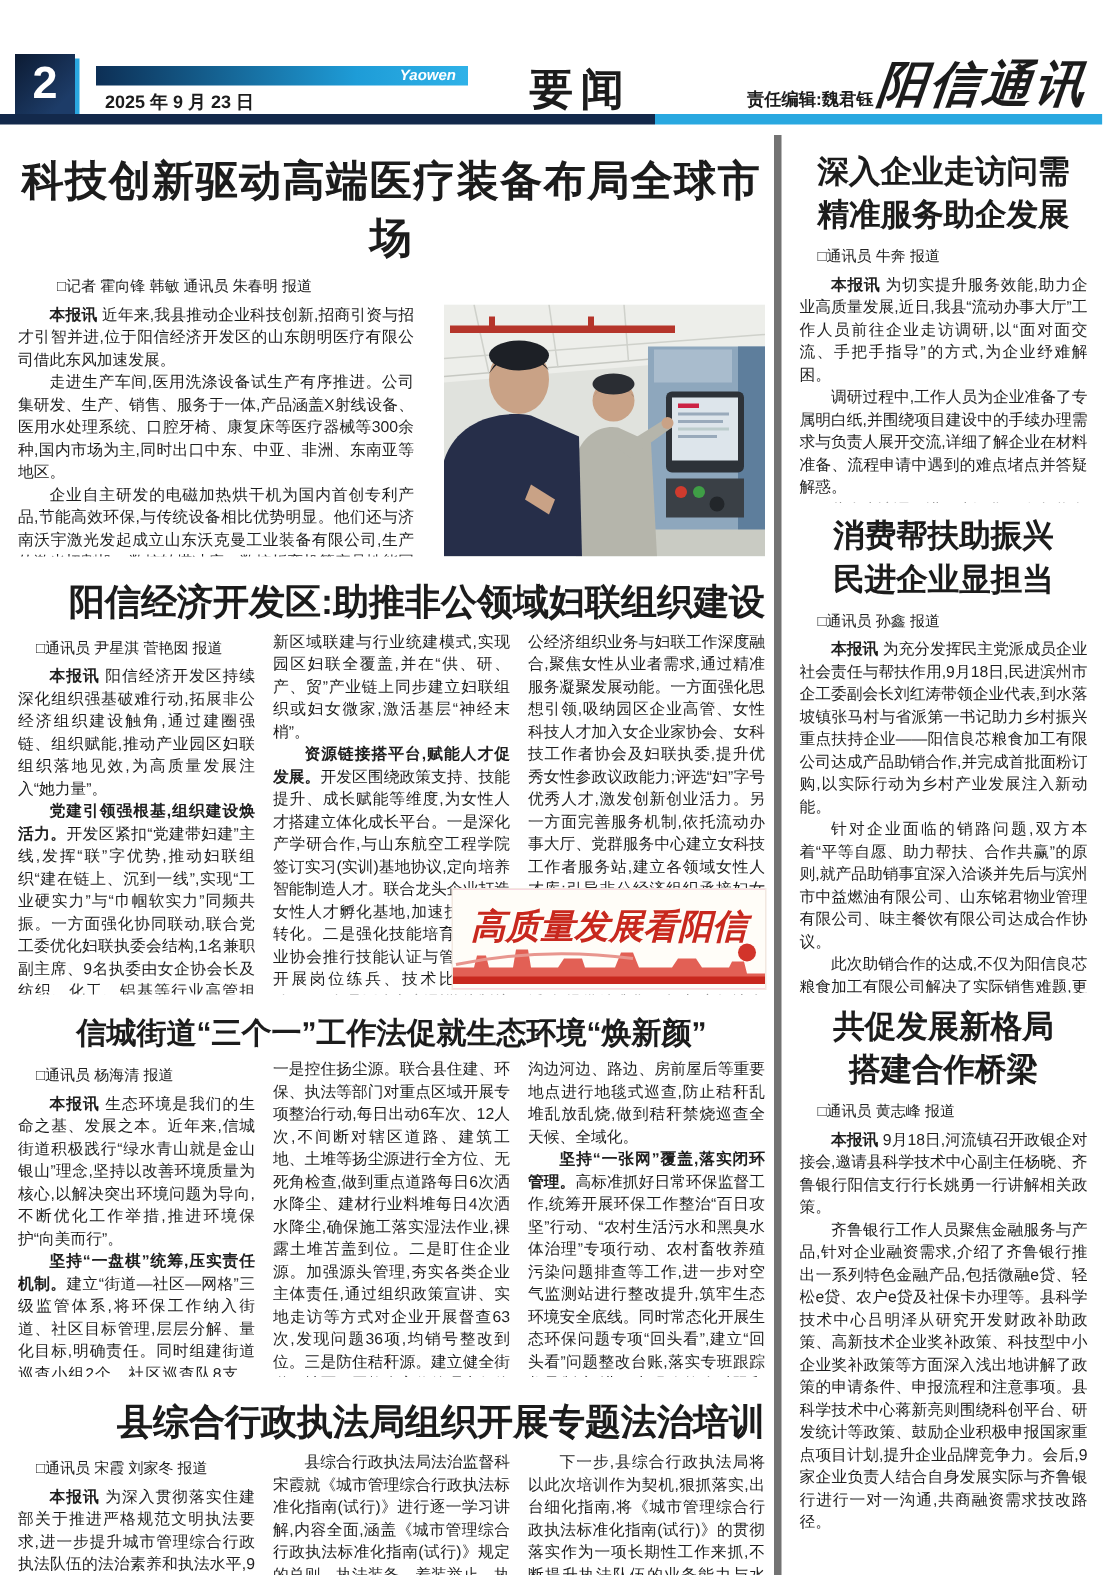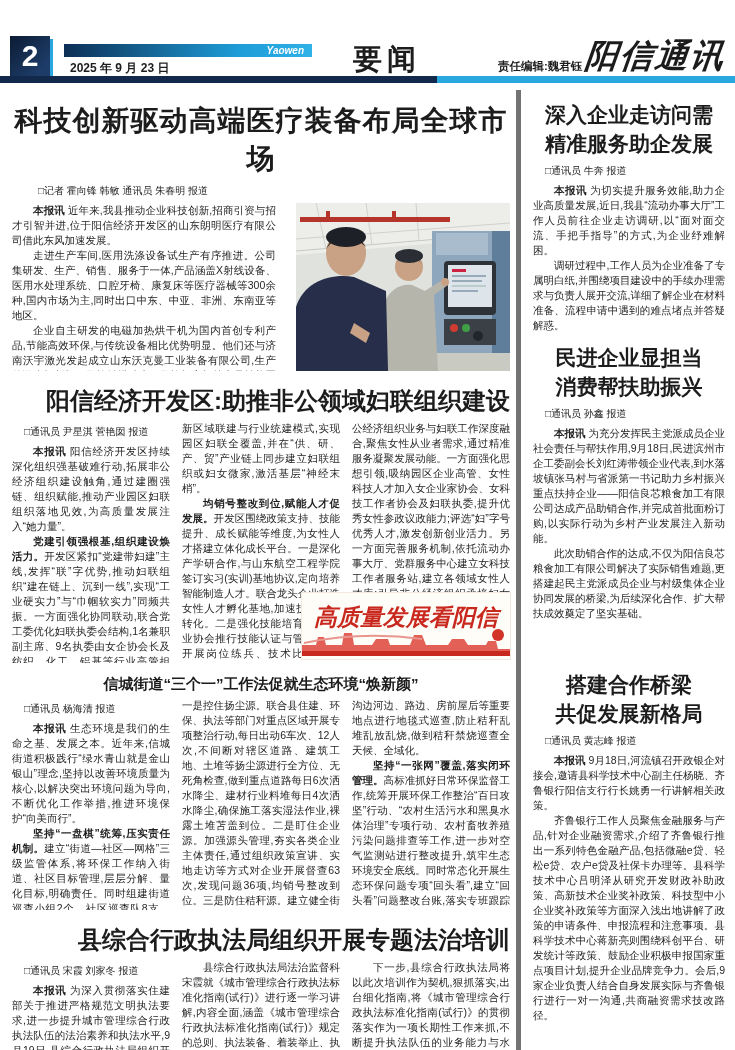--- a/index.html
+++ b/index.html
@@ -24,21 +24,21 @@
     background:linear-gradient(to right,#13294b 0,#13294b 437px,#29a8e0 437px,#29a8e0 100%); }
 
   
   .content { position:absolute; top:90px; left:0; width:735px; bottom:0; display:flex; overflow:hidden; }
   .main-col { width:516px; box-sizing:border-box; padding:4px 6px 0 12px; }
   .side-col { width:219px; box-sizing:border-box; padding:2px 10px 0 12px; border-left:5px solid #737373; }
 
   
   .h-xl { text-align:center; font-weight:bold; font-size:28px; margin:8px 0 6px; letter-spacing:1px; }
   .h-lg { text-align:right; font-weight:bold; font-size:24px; margin:14px 0 4px; }
-  .h-md { text-align:center; font-weight:bold; font-size:15px; margin:12px 0 4px; }
+  .h-md { text-align:center; font-weight:bold; font-size:20px; margin:12px 0 4px; }
   .h-side { text-align:center; font-weight:bold; font-size:21px; line-height:29px; margin:8px 0 6px; }
   .byline { font-size:10px; color:#222; margin:4px 0 5px; }
   .byline.ind { padding-left:26px; }
   .byline.colind { text-indent:12px; }
   p.body { margin:0; font-size:10.5px; line-height:15px; text-align:justify; text-indent:21px; color:#1f1f1f; }
   p.body.cont { text-indent:0; }
   p.body .lb { font-weight:bold; }
 
   
   .row1 { display:flex; gap:20px; height:168px; overflow:hidden; }
@@ -132,21 +132,21 @@
       <section class="art-rel">
         <h2 class="h-lg">阳信经济开发区:助推非公领域妇联组织建设</h2>
         <div class="cols h242">
           <div class="col">
             <div class="byline colind">□通讯员 尹星淇 菅艳囡 报道</div>
             <p class="body"><b class="lb">本报讯</b><span> 阳信经济开发区持续深化组织强基破难行动,拓展非公经济组织建设触角,通过建圈强链、组织赋能,推动产业园区妇联组织落地见效,为高质量发展注入“她力量”。</span></p>
             <p class="body"><b class="lb">党建引领强根基,组织建设焕活力。</b><span>开发区紧扣“党建带妇建”主线,发挥“联”字优势,推动妇联组织“建在链上、沉到一线”,实现“工业硬实力”与“巾帼软实力”同频共振。一方面强化协同联动,联合党工委优化妇联执委会结构,1名兼职副主席、9名执委由女企协会长及纺织、化工、铝基等行业高管担任,构建“园区主导+企业参与”的组织架构。另一方面织密产业链网络,指导企业以党组织为引领,推行“1+N”建设模式,通过单独组建、行业统建、区域联建等方式,在京阳、科子等企业建立妇联组织16个。今年聚焦铝基新材料、电子信息、化工三大产业园建设,创</span></p>
           </div>
           <div class="col">
             <p class="body cont"><span>新区域联建与行业统建模式,实现园区妇联全覆盖,并在“供、研、产、贸”产业链上同步建立妇联组织或妇女微家,激活基层“神经末梢”。</span></p>
-            <p class="body"><b class="lb">均销号整改到位,赋能人才促发展。</b><span>开发区围绕政策支持、技能提升、成长赋能等维度,为女性人才搭建立体化成长平台。一是深化产学研合作,与山东航空工程学院签订实习(实训)基地协议,定向培养智能制造人才。联合龙头企业打造女性人才孵化基地,加速技术成果转化。二是强化技能培育,联动行业协会推行技能认证与管理培训,开展岗位练兵、技术比武等活动,1026名员工参与新型学徒制培训,37名女工获国家职业技能等级证书;建立“导师库”,组织劳模、技师与女工结对传技,助力技能水平提升。</span></p>
+            <p class="body"><b class="lb">资源链接搭平台,赋能人才促发展。</b><span>开发区围绕政策支持、技能提升、成长赋能等维度,为女性人才搭建立体化成长平台。一是深化产学研合作,与山东航空工程学院签订实习(实训)基地协议,定向培养智能制造人才。联合龙头企业打造女性人才孵化基地,加速技术成果转化。二是强化技能培育,联动行业协会推行技能认证与管理培训,开展岗位练兵、技术比武等活动,1026名员工参与新型学徒制培训,37名女工获国家职业技能等级证书;建立“导师库”,组织劳模、技师与女工结对传技,助力技能水平提升。</span></p>
 
           </div>
           <div class="col">
             <p class="body cont"><span>公经济组织业务与妇联工作深度融合,聚焦女性从业者需求,通过精准服务凝聚发展动能。一方面强化思想引领,吸纳园区企业高管、女性科技人才加入女企业家协会、女科技工作者协会及妇联执委,提升优秀女性参政议政能力;评选“妇”字号优秀人才,激发创新创业活力。另一方面完善服务机制,依托流动办事大厅、党群服务中心建立女科技工作者服务站,建立各领域女性人才库;引导非公经济组织承接妇女之家、儿童之家运营,开展公益项目,在基层治理中发挥“她作用”。同时,围绕园区服务、儿童成长、职业发展等主题,开展线上线下特色活动,提供精准化服务,切实解决女性从业者“急难愁盼”问题。</span></p>
           </div>
         </div>
         <div class="banner">
           <svg width="208" height="66" viewBox="0 0 208 66">
             <rect width="208" height="66" fill="#fffdf8"></rect>
             <text x="104" y="32" text-anchor="middle" font-size="23" font-weight="bold" font-style="italic" fill="#c8281e">高质量发展看阳信</text>
@@ -205,34 +205,35 @@
         <div class="byline colind">□通讯员 牛奔 报道</div>
         <div class="sbody-a">
           <p class="body"><b class="lb">本报讯</b><span> 为切实提升服务效能,助力企业高质量发展,近日,我县“流动办事大厅”工作人员前往企业走访调研,以“面对面交流、手把手指导”的方式,为企业纾难解困。</span></p>
           <p class="body"><span>调研过程中,工作人员为企业准备了专属明白纸,并围绕项目建设中的手续办理需求与负责人展开交流,详细了解企业在材料准备、流程申请中遇到的难点堵点并答疑解惑。</span></p>
           <p class="body"><span>此次走访调研进一步深化了政企联动,以精准化、个性化服务为项目发展赋能。县行政审批服务局将常态化开展企业走访,及时响应企业需求,为企业营造更加优质、高效的营商环境。</span></p>
         </div>
       </section>
 
       <section>
         <div class="h-side">
+          <div>消费帮扶助振兴</div>
           <div>民进企业显担当</div>
-          <div>消费帮扶助振兴</div>
         </div>
         <div class="byline colind">□通讯员 孙鑫 报道</div>
         <div class="sbody-b">
           <p class="body"><b class="lb">本报讯</b><span> 为充分发挥民主党派成员企业社会责任与帮扶作用,9月18日,民进滨州市企工委副会长刘红涛带领企业代表,到水落坡镇张马村与省派第一书记助力乡村振兴重点扶持企业——阳信良芯粮食加工有限公司达成产品助销合作,并完成首批面粉订购,以实际行动为乡村产业发展注入新动能。</span></p>
+          <p class="body"><span>针对企业面临的销路问题,双方本着“平等自愿、助力帮扶、合作共赢”的原则,就产品助销事宜深入洽谈并先后与滨州市中益燃油有限公司、山东铭君物业管理有限公司、味主餐饮有限公司达成合作协议。</span></p>
           <p class="body"><span>此次助销合作的达成,不仅为阳信良芯粮食加工有限公司解决了实际销售难题,更搭建起民主党派成员企业与村级集体企业协同发展的桥梁,为后续深化合作、扩大帮扶成效奠定了坚实基础。</span></p>
         </div>
       </section>
 
       <section>
         <div class="h-side">
+          <div>共促发展新格局</div>
           <div>搭建合作桥梁</div>
-          <div>共促发展新格局</div>
         </div>
         <div class="byline colind">□通讯员 黄志峰 报道</div>
         <div class="sbody-c">
           <p class="body"><b class="lb">本报讯</b><span> 9月18日,河流镇召开政银企对接会,邀请县科学技术中心副主任杨晓、齐鲁银行阳信支行行长姚勇一行讲解相关政策。</span></p>
           <p class="body"><span>齐鲁银行工作人员聚焦金融服务与产品,针对企业融资需求,介绍了齐鲁银行推出一系列特色金融产品,包括微融e贷、轻松e贷、农户e贷及社保卡办理等。县科学技术中心吕明泽从研究开发财政补助政策、高新技术企业奖补政策、科技型中小企业奖补政策等方面深入浅出地讲解了政策的申请条件、申报流程和注意事项。县科学技术中心蒋新亮则围绕科创平台、研发统计等政策、鼓励企业积极申报国家重点项目计划,提升企业品牌竞争力。会后,9家企业负责人结合自身发展实际与齐鲁银行进行一对一沟通,共商融资需求技改路径。</span></p>
           <p class="body"><span>下一步,河流镇政府将持续发挥桥梁纽带作用,加强与政策部门、金融机构的沟通协作,及时了解企业需求、推动政策落地见效,同时支持银行机构创新金融产品,加大对企业的投放力度,形成政银企三方良性互动、共同发展的长效机制,为河流镇经济高质量发展保驾护航。</span></p>
         </div>
       </section>
 
     </aside>

